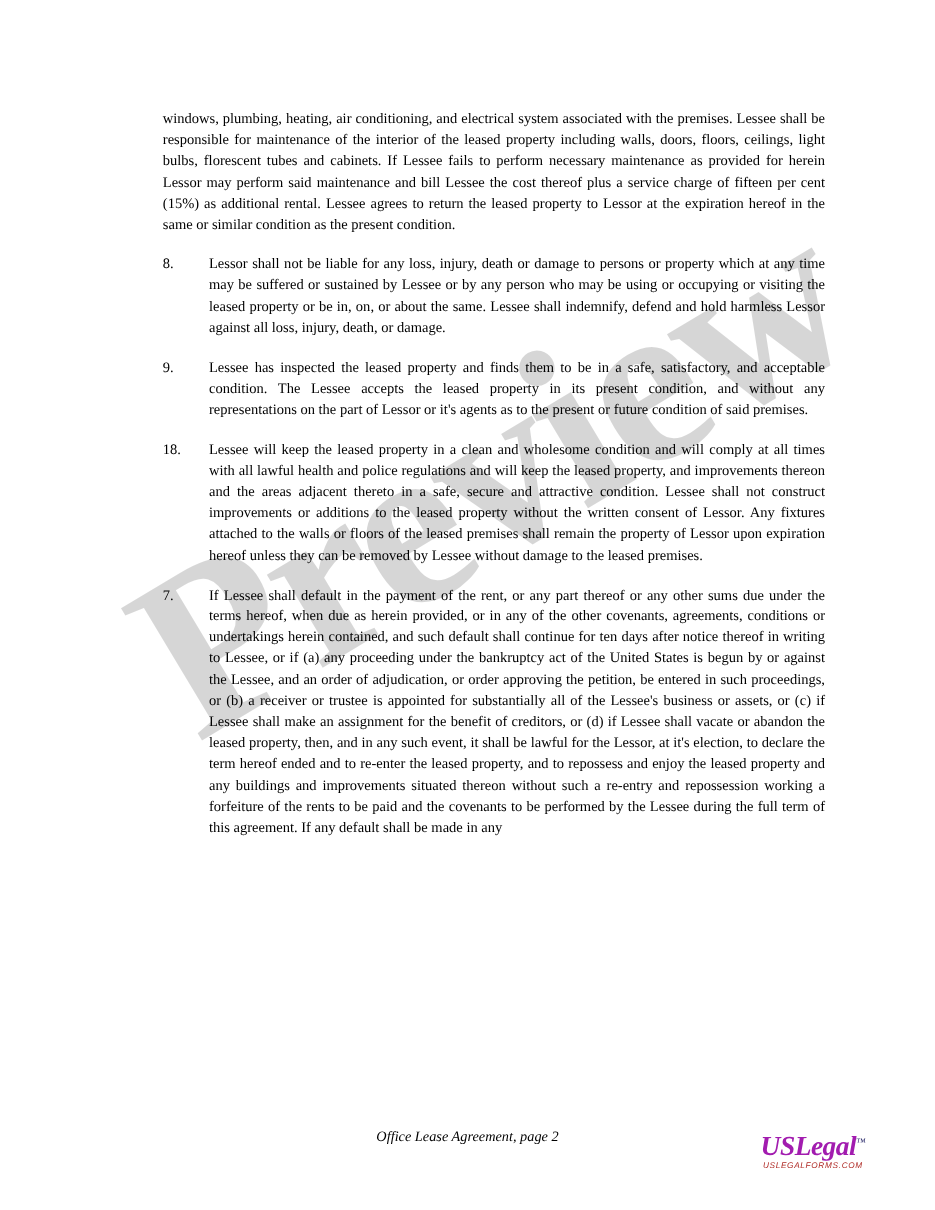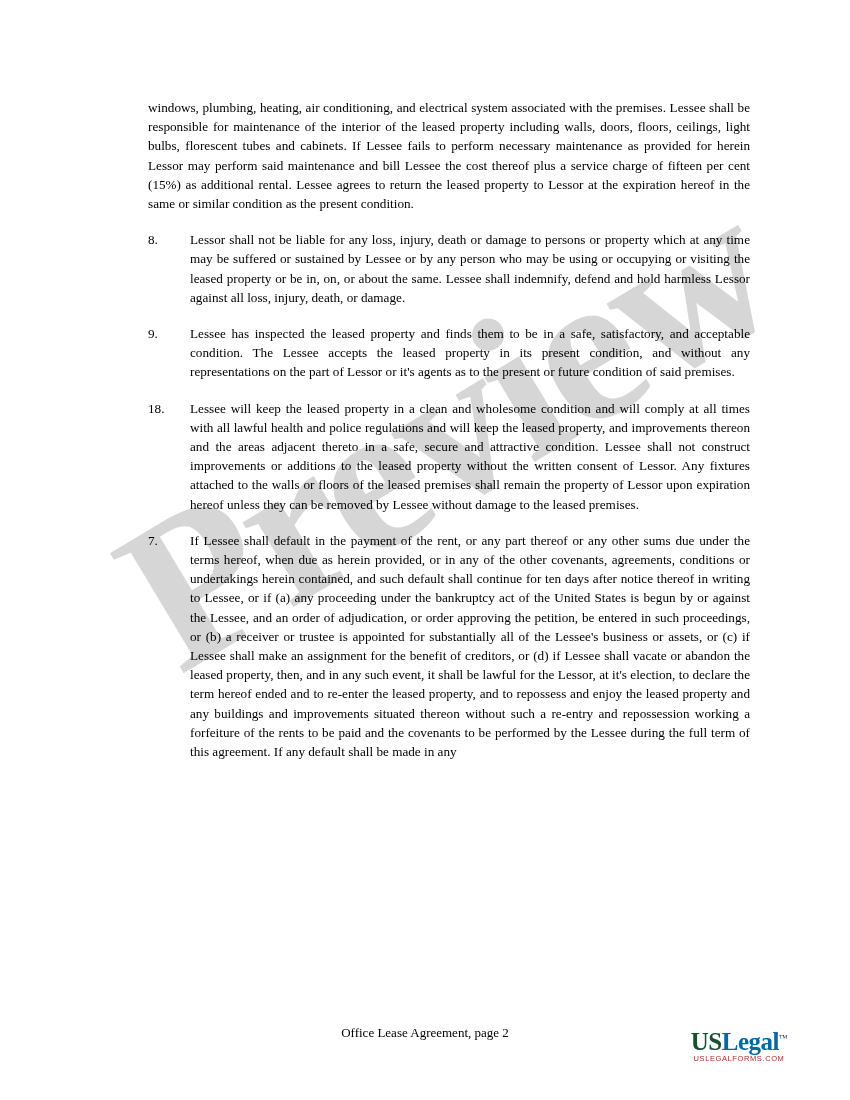--- a/index.html
+++ b/index.html
@@ -82,20 +82,21 @@
     user-select: none;
   }
 
   
   .footer {
     position: absolute;
     left: 0;
     top: 1025px;
     width: 850px;
     height: 60px;
+    font-style: italic;
   }
   .footer-caption {
     position: absolute;
     left: 0;
     top: 0;
     width: 850px;
     text-align: center;
     font-size: 13px;
     font-family: "Liberation Serif", "DejaVu Serif", serif;
   }
@@ -109,22 +110,22 @@
     text-align: center;
   }
   .logo-main {
     font-family: "Liberation Serif", "DejaVu Serif", serif;
     font-size: 25px;
     font-weight: bold;
     letter-spacing: -0.5px;
     line-height: 27px;
     white-space: nowrap;
   }
-  .logo-us { color: #14532d; }
-  .logo-legal { color: #0369a1; }
+  .logo-us { color: #a21caf; }
+  .logo-legal { color: #a21caf; }
   .logo-tm {
     font-size: 9px;
     vertical-align: super;
     color: #2a2a6a;
     font-weight: normal;
   }
   .logo-sub {
     font-family: "Liberation Sans", sans-serif;
     font-size: 7.5px;
     letter-spacing: 0.6px;

